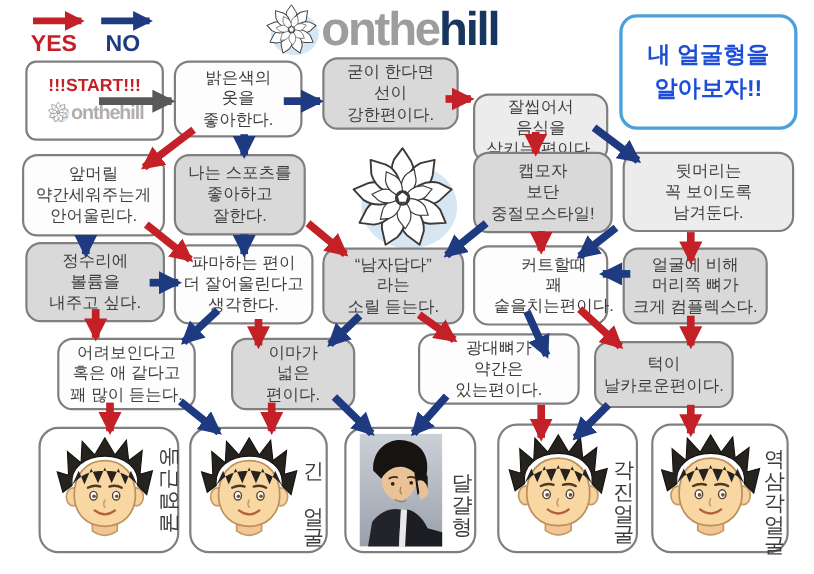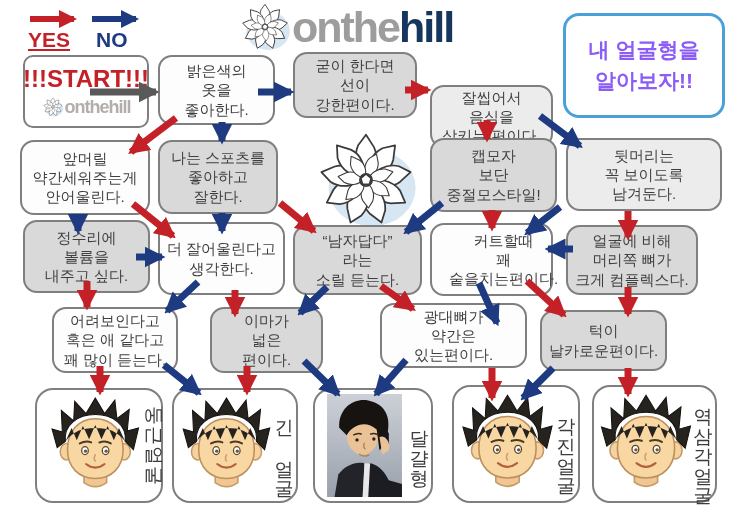--- a/index.html
+++ b/index.html
@@ -17,21 +17,21 @@
   .rot-wrap{position:relative;width:26px;}
   .rot-wrap span{position:absolute;left:50%;top:50%;white-space:nowrap;
         transform:translate(-50%,-50%) rotate(90deg);font-size:19px;color:#3c3c3c;letter-spacing:1px;}
   #arrows{position:absolute;left:0;top:0;z-index:5;pointer-events:none;}
   .legend-label{position:absolute;font-weight:bold;font-size:21px;z-index:6;}
   .brand{position:absolute;left:238px;top:0px;display:flex;align-items:center;z-index:1;}
   .brand-text{font-weight:bold;font-size:43px;letter-spacing:-2px;line-height:52px;}
   .start-node{position:absolute;left:23px;top:55px;width:126px;height:73px;border:2.5px solid #7f7f7f;
         border-radius:10px;background:#fff;display:flex;flex-direction:column;align-items:center;
         justify-content:center;gap:3px;box-sizing:border-box;z-index:2;}
-  .start-label{font-weight:bold;font-size:24px;}
+  .start-label{font-weight:bold;font-size:16px;}
   .start-brand{display:flex;align-items:center;gap:1px;font-weight:bold;font-size:18px;
         letter-spacing:-1px;color:#b3aeab;}
   .title-node{position:absolute;left:563px;top:13px;width:162px;height:105px;border:3px solid #4aa0d8;
         border-radius:16px;background:#fff;display:flex;flex-direction:column;justify-content:center;
         align-items:center;font-weight:bold;font-size:21px;line-height:1.45;box-sizing:border-box;z-index:2;}
   .center-flower{position:absolute;left:298px;top:126px;width:136px;height:108px;z-index:1;}
 </style>
 </head>
 <body>
 
@@ -94,21 +94,21 @@
         <path d="M28,44 q5,-3 9,-1 M46,43 q5,-2 9,1" stroke="#3a2c1c" stroke-width="1.6" fill="none"></path>
         <circle cx="32" cy="49" r="1.8" fill="#2c2118"></circle>
           <circle cx="50" cy="48" r="1.8" fill="#2c2118"></circle>
         <path d="M40,52 q-2,5 1,7 M34,64 q6,4 11,1" stroke="#b08050" stroke-width="1.4" fill="none"></path>
         <rect x="58" y="40" width="8" height="18" rx="3" fill="#15161a"></rect>
         <path d="M56,46 a8,11 0 0 1 10,14 l-7,5 z" fill="#e9c397"></path>
       </symbol>
     </defs>
   </svg>
 
-  <div class="legend-label" id="legend-yes" style="left: 28px; top: 28px; color: rgb(195, 33, 39); text-decoration: underline;">YES</div>
+  <div class="legend-label" id="legend-yes" style="left: 28px; top: 28px; color: rgb(195, 33, 39);">YES</div>
   <div class="legend-label" id="legend-no" style="left: 96px; top: 28px; color: rgb(30, 58, 128);">NO</div>
 
   <div class="brand">
     <svg width="54" height="54">
         <use href="#flower"></use>
       </svg>
     <div class="brand-text">
       <span id="brand-gray" style="color: rgb(157, 157, 157);">onthe</span><span id="brand-blue" style="color: rgb(23, 54, 93);">hill</span>
     </div>
   </div>
@@ -116,21 +116,21 @@
   <div class="start-node">
     <div class="start-label" id="start-label" style="color: rgb(195, 33, 39);">!!!START!!!</div>
     <div class="start-brand">
       <svg width="22" height="22">
           <use href="#flower"></use>
         </svg>
       <span>onthehill</span>
     </div>
   </div>
 
-  <div class="title-node" id="title-node" style="color: #8b5cf6;">
+  <div class="title-node" id="title-node" style="color: #1d4ed8;">
     <div>내 얼굴형을</div>
     <div>알아보자!!</div>
   </div>
 
   <svg class="center-flower">
       <use href="#flower"></use>
     </svg>
 
   <div id="nodes">
       <div class="node" style="left: 158px; top: 55px; width: 117px; height: 70px; background: rgb(253, 253, 253);">
@@ -167,20 +167,21 @@
         <div>뒷머리는</div>
         <div>꼭 보이도록</div>
         <div>남겨둔다.</div>
       </div>
       <div class="node" style="left: 23px; top: 220px; width: 127px; height: 73px; background: rgb(217, 217, 217);">
         <div>정수리에</div>
         <div>볼륨을</div>
         <div>내주고 싶다.</div>
       </div>
       <div class="node" style="left: 158px; top: 222px; width: 127px; height: 73px; background: rgb(253, 253, 253);">
+        <div>파마하는 편이</div>
         <div>더 잘어울린다고</div>
         <div>생각한다.</div>
       </div>
       <div class="node" style="left: 293px; top: 225px; width: 129px; height: 70px; background: rgb(217, 217, 217);">
         <div>“남자답다”</div>
         <div>라는</div>
         <div>소릴 듣는다.</div>
       </div>
       <div class="node" style="left: 430px; top: 223px; width: 123px; height: 73px; background: rgb(253, 253, 253); padding-left: 24px;">
         <div>커트할때</div>

